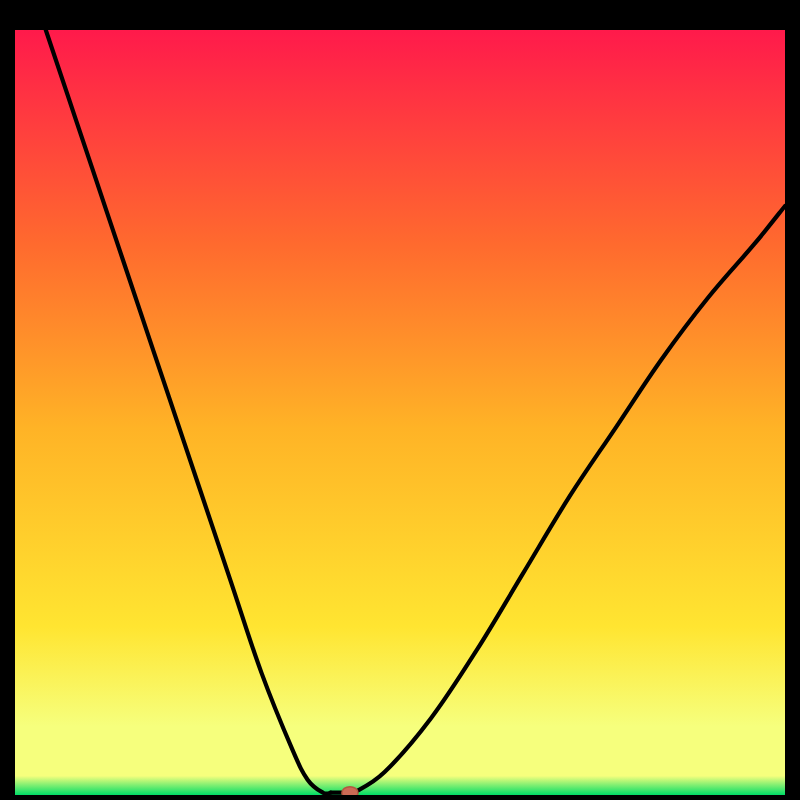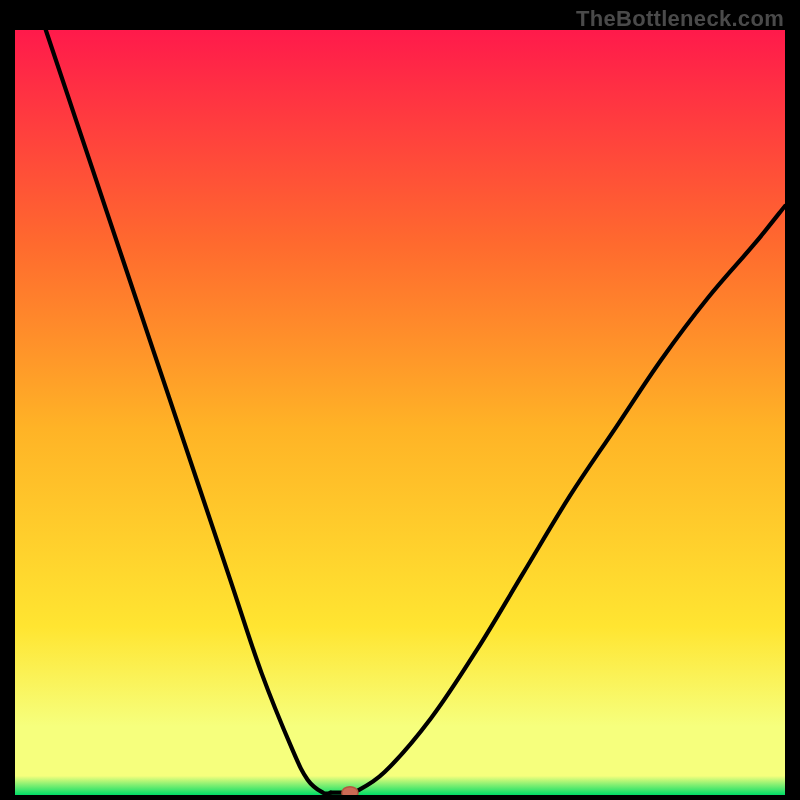--- a/index.html
+++ b/index.html
@@ -34,21 +34,20 @@
     width: 770px;
     height: 765px;
     display: block;
   }
 </style>
 </head>
 <body>
 
 <div class="frame">
 
-  <div class="watermark">TheBottleneck.com</div>
 
   <svg class="chart" viewBox="0 0 770 765" preserveAspectRatio="none">
     <defs>
       <linearGradient id="bg-grad" x1="0" y1="0" x2="0" y2="1">
         <stop id="g0" offset="0%" stop-color="#ff1a4b"></stop>
         <stop id="g1" offset="28%" stop-color="#ff6a2e"></stop>
         <stop id="g2" offset="52%" stop-color="#ffb326"></stop>
         <stop id="g3" offset="78%" stop-color="#ffe531"></stop>
         <stop id="g4" offset="91%" stop-color="#f6ff7d"></stop>
         <stop id="g5" offset="97.5%" stop-color="#f6ff7d"></stop>

